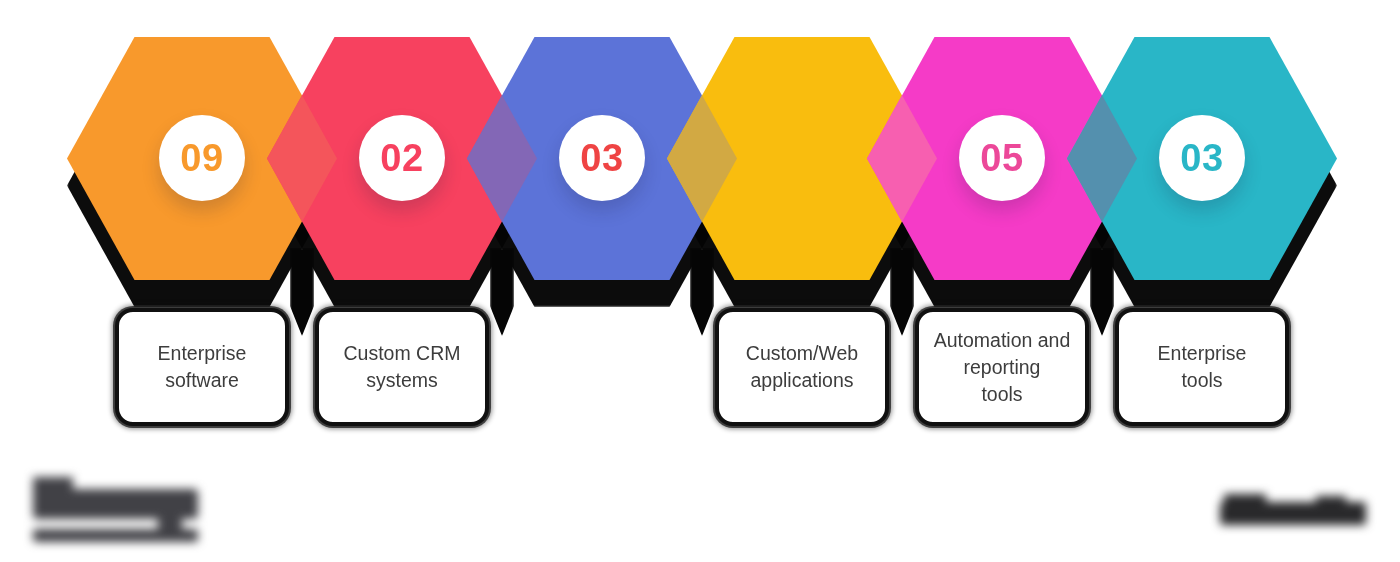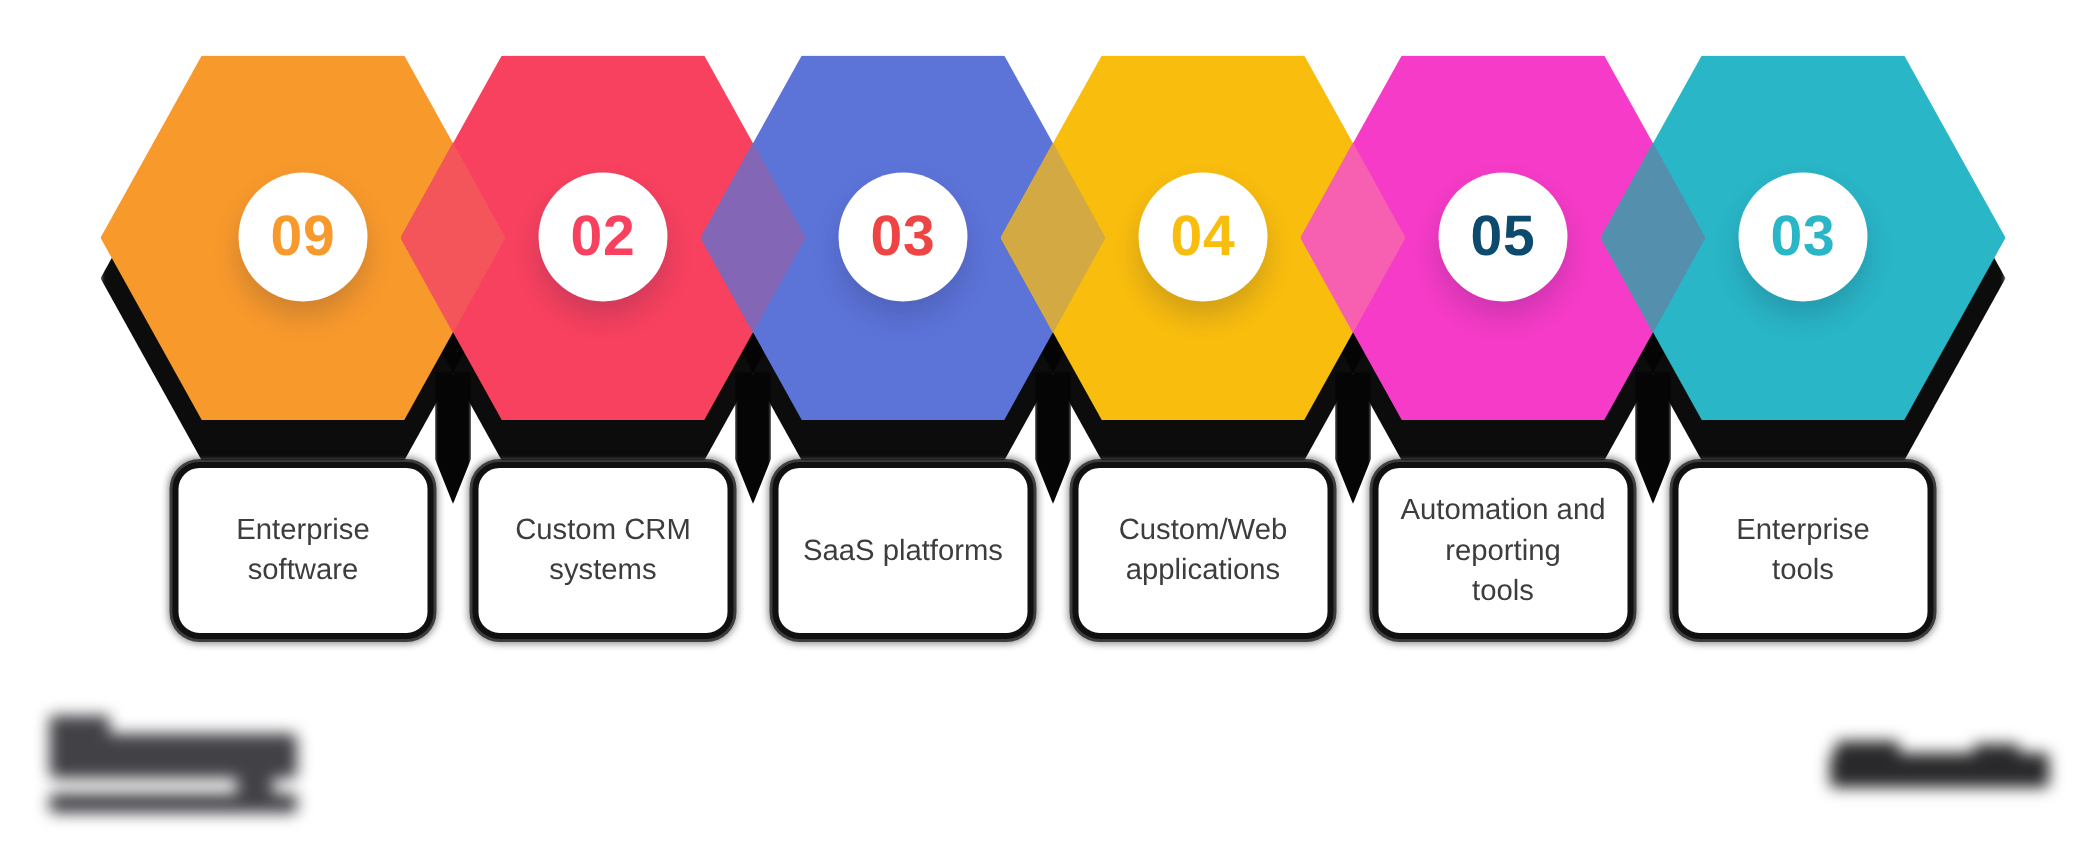--- a/index.html
+++ b/index.html
@@ -79,40 +79,34 @@
 
   <div class="circle" style="left:159px">
     <span class="num" style="color: rgb(248, 153, 44);">09</span>
   </div>
   <div class="circle" style="left:359px">
     <span class="num" style="color: rgb(247, 65, 95);">02</span>
   </div>
   <div class="circle" style="left:559px">
     <span class="num" style="color: #ef4444;">03</span>
   </div>
-  <div class="circle" style="left:759px">
-    <span class="num" style="color: rgb(249, 189, 14);">04</span>
-  </div>
   <div class="circle" style="left:959px">
-    <span class="num" style="color: #0c4a6e;">05</span>
+    <span class="num" style="color: #ec4899;">05</span>
   </div>
   <div class="circle" style="left:1159px">
     <span class="num" style="color: rgb(41, 182, 199);">03</span>
   </div>
 
   <div class="card" style="left:315px">
     <span class="card-label">Custom CRM
 systems</span>
   </div>
   <div class="card" style="left:115px">
     <span class="card-label">Enterprise
 software</span>
-  </div>
-  <div class="card" style="left:515px">
-    <span class="card-label">SaaS platforms</span>
   </div>
   <div class="card" style="left:715px">
     <span class="card-label">Custom/Web
 applications</span>
   </div>
   <div class="card" style="left:915px">
     <span class="card-label">Automation and
 reporting
 tools</span>
   </div>

